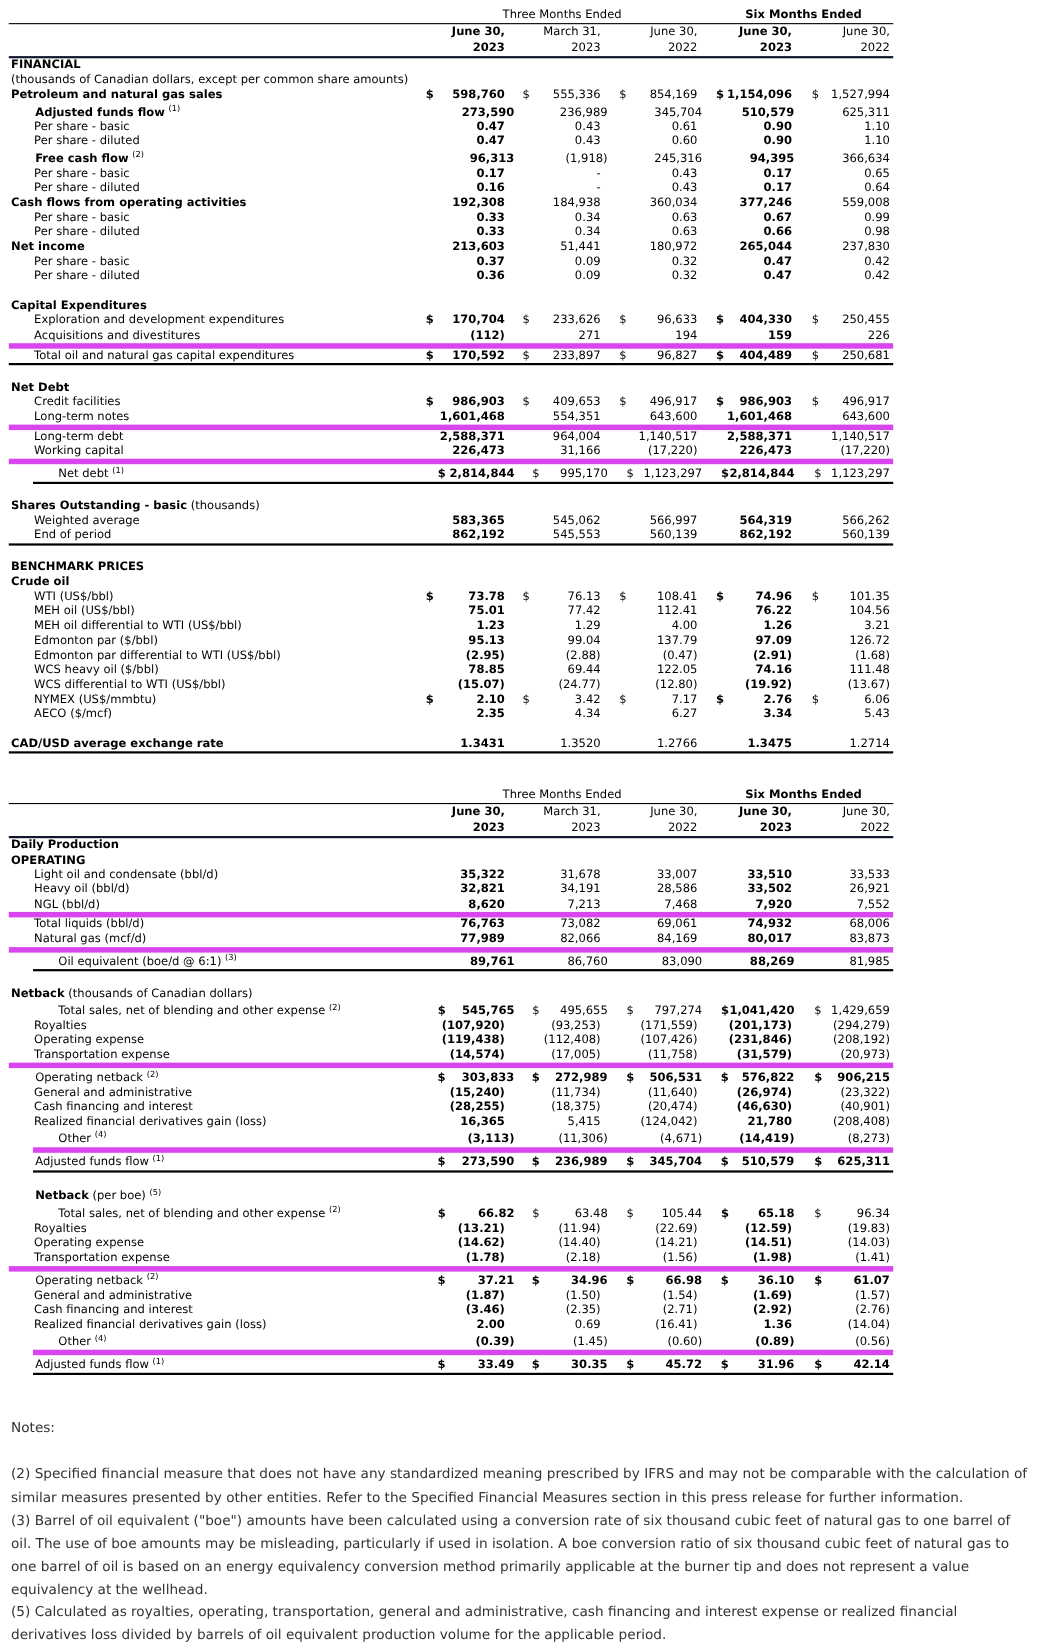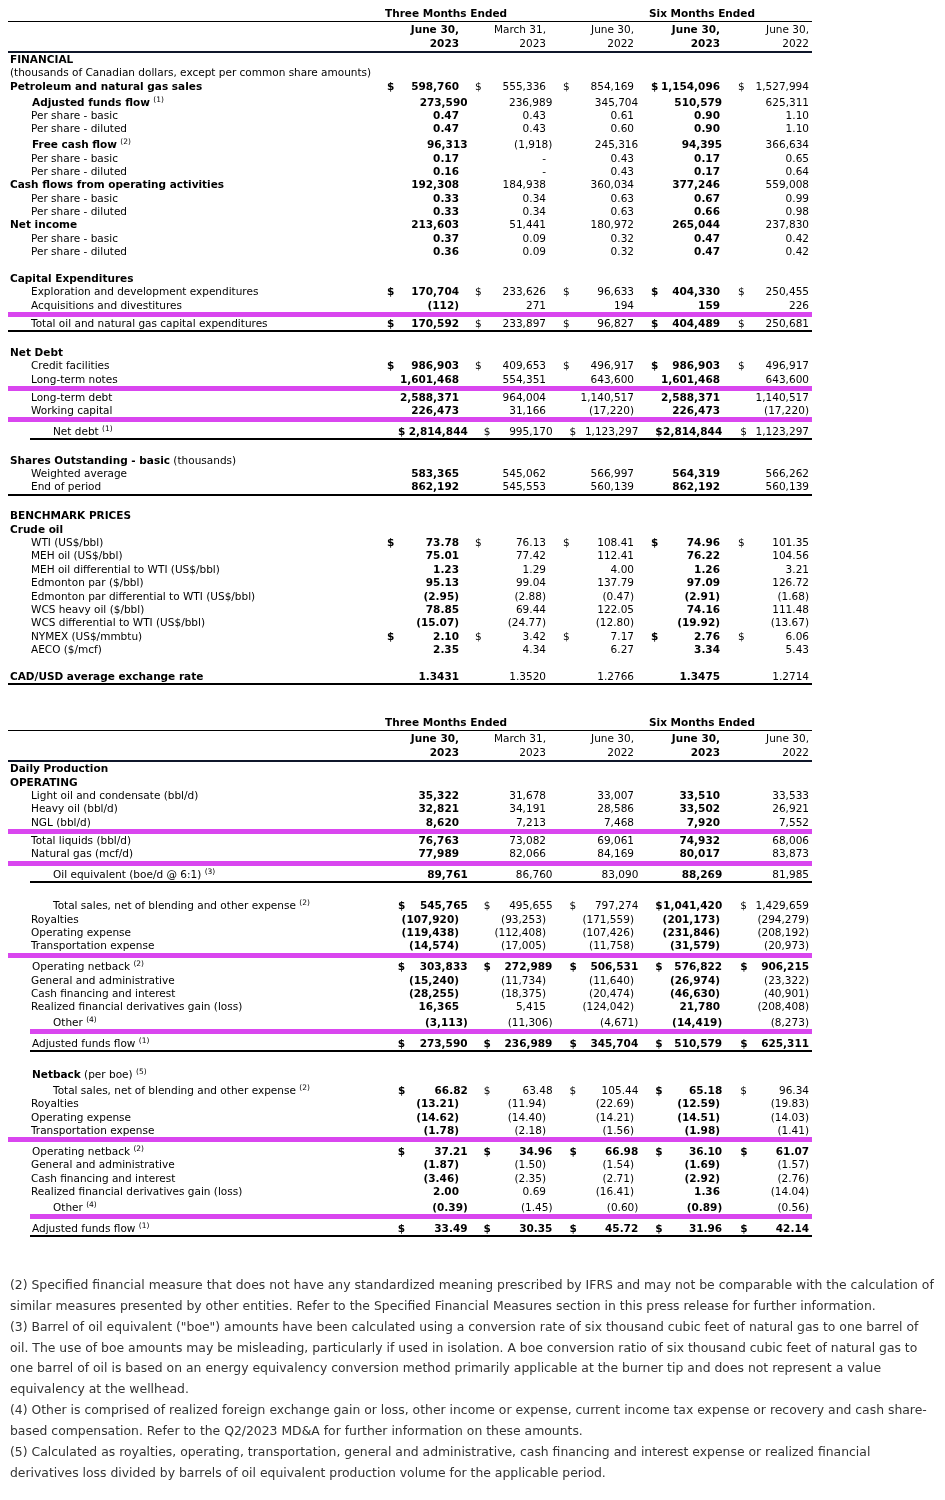--- a/index.html
+++ b/index.html
@@ -28,23 +28,23 @@
   .c2 { width: 76px; margin-left: 11px; }
   .c3 { width: 76px; margin-left: 12px; }
   .c4 { width: 74px; margin-left: 12px; }
   .c5 { width: 76px; margin-left: 13px; }
   .bold { font-weight: bold; }
 
   sup { font-size: 7.5px; line-height: 0; vertical-align: 4px; }
 
   
   .hdr-span { border-bottom: 1px solid #000; padding-bottom: 1px; }
-  .span3 { width: 252px; text-align: left; font-weight: bold; }
+  .span3 { width: 252px; text-align: center; font-weight: normal; }
   .span-gap { width: 12px; }
-  .span2 { width: 163px; font-weight: bold; }
+  .span2 { width: 163px; text-align: center; font-weight: bold; }
   .hdr-dates { border-bottom: 2px solid #0f172a; padding-top: 1px; padding-bottom: 1px; }
   .hdr-dates .cell.val { display: block; text-align: right; }
 
   .subtext .cell.label { line-height: 13.2px; }
 
   .notes {
     margin: 38px 8px 0 10px;
     width: 928px;
     font-size: 12.4px;
     line-height: 20.9px;
@@ -1053,20 +1053,23 @@
           <span class="num">88,269</span>
         </div>
         <div class="cell val c5">
           <span class="ds"></span>
           <span class="num">81,985</span>
         </div>
       </div>
       <div class="trow gap">
         <div class="cell label"></div>
       </div>
+      <div class="trow">
+        <div class="cell label"><span class="bold">Netback</span><span> (thousands of Canadian dollars)</span></div>
+      </div>
       <div class="trow has-sup">
         <div class="cell label ind"><span>Total sales, net of blending and other expense</span> <sup>(2)</sup></div>
         <div class="cell val c1 bold">
           <span class="ds">$</span>
           <span class="num">545,765</span>
         </div>
         <div class="cell val c2">
           <span class="ds">$</span>
           <span class="num">495,655</span>
         </div>
@@ -1521,18 +1524,18 @@
           <span class="ds">$</span>
           <span class="num">31.96</span>
         </div>
         <div class="cell val c5 bold">
           <span class="ds">$</span>
           <span class="num">42.14</span>
         </div>
       </div>
     </section>
   <div class="notes" id="notes">
+    <p class="notes-title">Notes:</p>
       <p>(2) Specified financial measure that does not have any standardized meaning prescribed by IFRS and may not be comparable with the calculation of similar measures presented by other entities. Refer to the Specified Financial Measures section in this press release for further information.</p>
       <p>(3) Barrel of oil equivalent ("boe") amounts have been calculated using a conversion rate of six thousand cubic feet of natural gas to one barrel of oil. The use of boe amounts may be misleading, particularly if used in isolation. A boe conversion ratio of six thousand cubic feet of natural gas to one barrel of oil is based on an energy equivalency conversion method primarily applicable at the burner tip and does not represent a value equivalency at the wellhead.</p>
-      <p>(4) Other is comprised of realized foreign exchange gain or loss, other income or expense, current income tax expense or recovery and cash share-based compensation. Refer to the Q2/2023 MD&amp;A for further information on these amounts.</p>
       <p>(5) Calculated as royalties, operating, transportation, general and administrative, cash financing and interest expense or realized financial derivatives loss divided by barrels of oil equivalent production volume for the applicable period.</p>
     </div>
 </div>
 
 </body></html>

